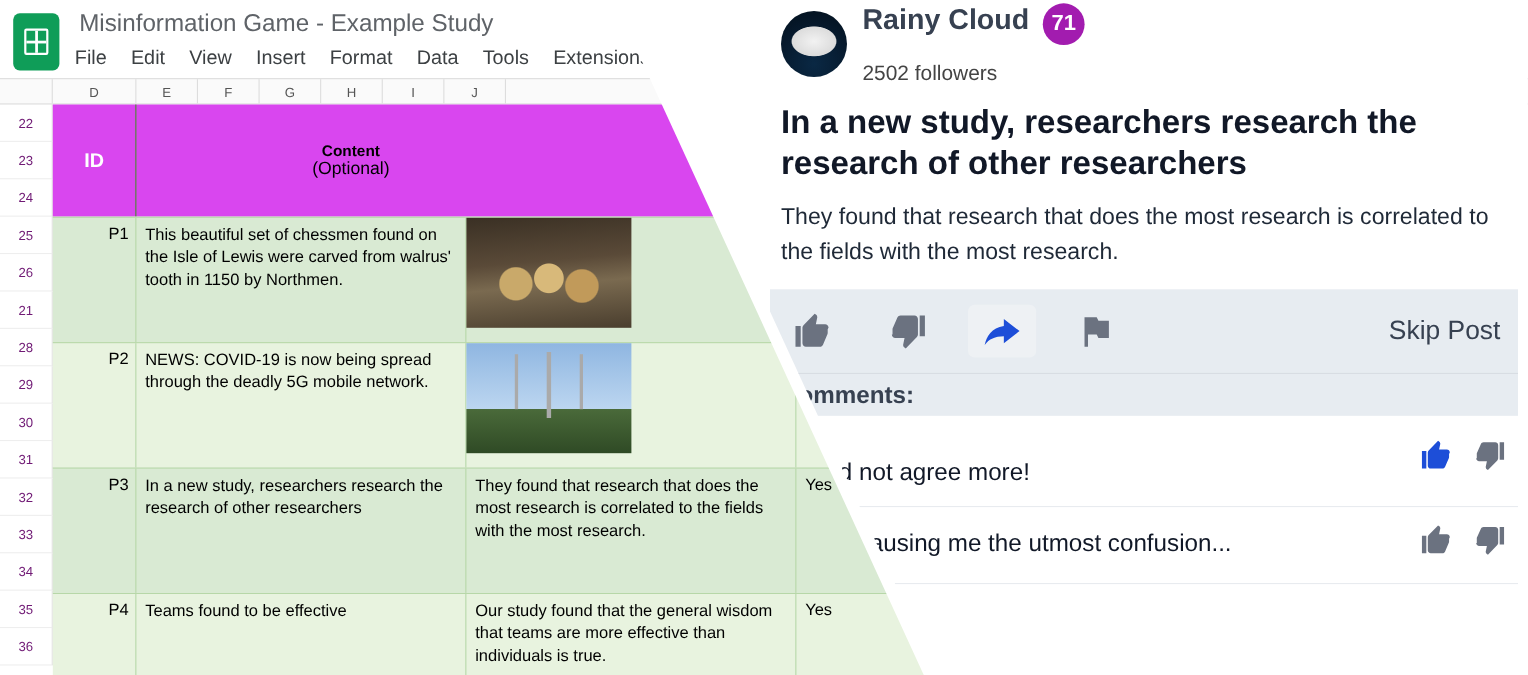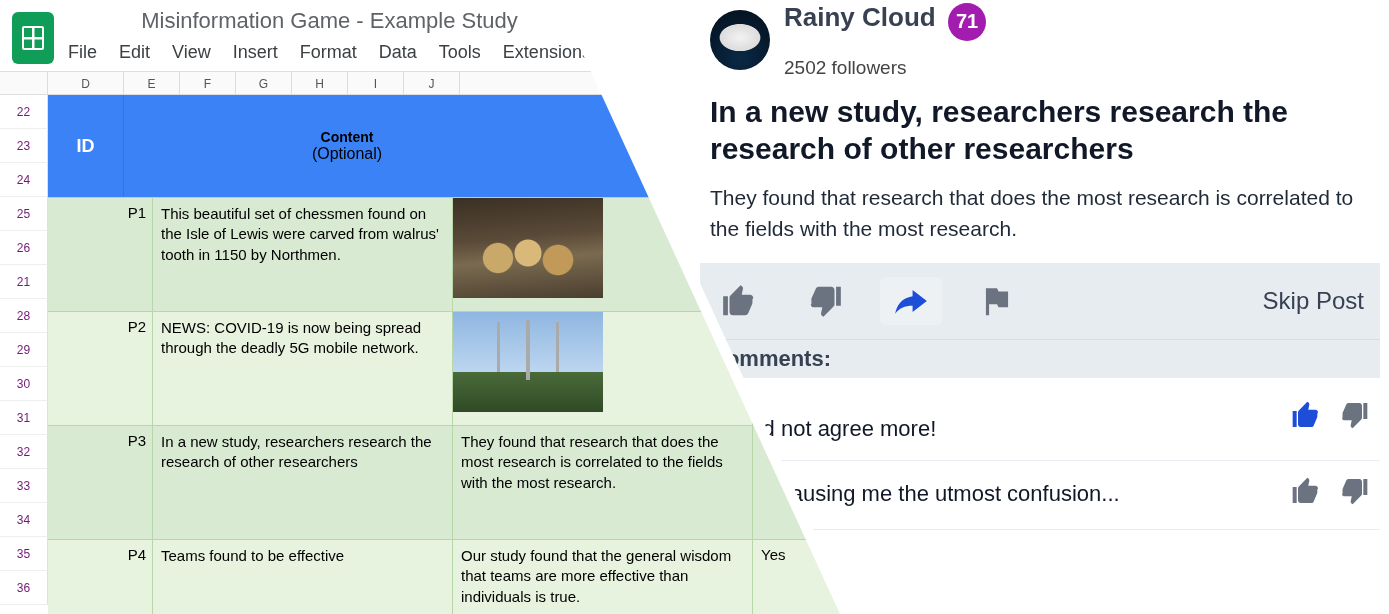--- a/index.html
+++ b/index.html
@@ -25,47 +25,47 @@
     display:flex; align-items:center; justify-content:center;
     position:relative;
     top:6px;
   }
   .sh-logo .grid {
     width:22px; height:24px; border:2.5px solid #fff; border-radius:2px;
     background:
       linear-gradient(#fff,#fff) center/100% 2.5px no-repeat,
       linear-gradient(#fff,#fff) center/2.5px 100% no-repeat;
   }
-  .sh-title-area { display:flex; flex-direction:column; gap:2px;align-items:center; }
+  .sh-title-area { display:flex; flex-direction:column; gap:2px; }
   .sh-title { font-size:22px; color:#5f6368; padding:2px 4px;}
   .sh-menus { display:flex; gap:22px; font-size:18px; color:#3c4043; padding-top:4px;}
   .sh-menus span { cursor:default; }
   
   .colhdr-row { display:flex; height:24px; border-top:1px solid #ddd; border-bottom:1px solid #ddd; background:#fafafa; margin-top:8px;}
   .rowhdr-blank { width:48px; border-right:1px solid #ddd;}
   .colhdr { text-align:center; font-size:12px; color:#555; line-height:24px; border-right:1px solid #ddd;}
   .col-D{width:76px;} .col-E{width:56px;} .col-F{width:56px;} .col-G{width:56px;}
   .col-H{width:56px;} .col-I{width:56px;} .col-J{width:56px;}
   
   .sh-body { display:flex; }
   .row-nums { width:48px; }
   .row-num { height:34px; line-height:34px; text-align:center; font-size:12px; color:#701a75; border-right:1px solid #e0e0e0; border-bottom:1px solid #eee;}
   .cells { position:relative; flex:1;}
   
   .band {
     position:absolute; left:0; top:0; width:900px; height:102px;
-    background:#3b82f6; color:#fff; display:flex;gap:28px;
+    background:#d946ef; color:#fff; display:flex;
   }
   .band .idcol { width:76px; border-right:1px solid #4a8a32; display:flex; align-items:center; justify-content:center; font-weight:bold; font-size:18px;}
   .band .hcol { flex:0 0 300px; border-right:1px solid #4a8a32; display:flex; flex-direction:column; align-items:center; justify-content:center; color:#000; font-weight:bold;}
   .band .ccol { flex:0 0 300px; display:flex; flex-direction:column; align-items:center; justify-content:center; color:#000; font-weight:bold; padding-left:90px;}
   .band .sub { font-weight:normal; font-size:16px;}
   
   .rows { position:absolute; left:0; top:102px; width:850px; }
-  .prow { display:flex; background:#d9ead3; border-top:1px solid #b7d7a8;padding-left:29px;}
+  .prow { display:flex; background:#d9ead3; border-top:1px solid #b7d7a8;}
   .prow:nth-child(even){ background:#e8f3df;}
   .prow .pid { width:76px; text-align:right; padding:6px 6px; font-size:15px; border-right:1px solid #b7d7a8;}
   .prow .phead { width:300px; padding:6px 8px; font-size:15px; line-height:1.35; border-right:1px solid #b7d7a8;}
   .prow .pcont { width:300px; padding:6px 8px; font-size:15px; line-height:1.35; border-right:1px solid #b7d7a8;}
   .prow .pbool { width:60px; padding:6px 8px; font-size:15px;}
   .pimg { width:150px; height:100px; background:#ddd; display:block;}
   .chess {
     background:
       radial-gradient(circle at 30% 60%, #c9a96a 12%, transparent 13%),
       radial-gradient(circle at 50% 55%, #d8b97a 14%, transparent 15%),

